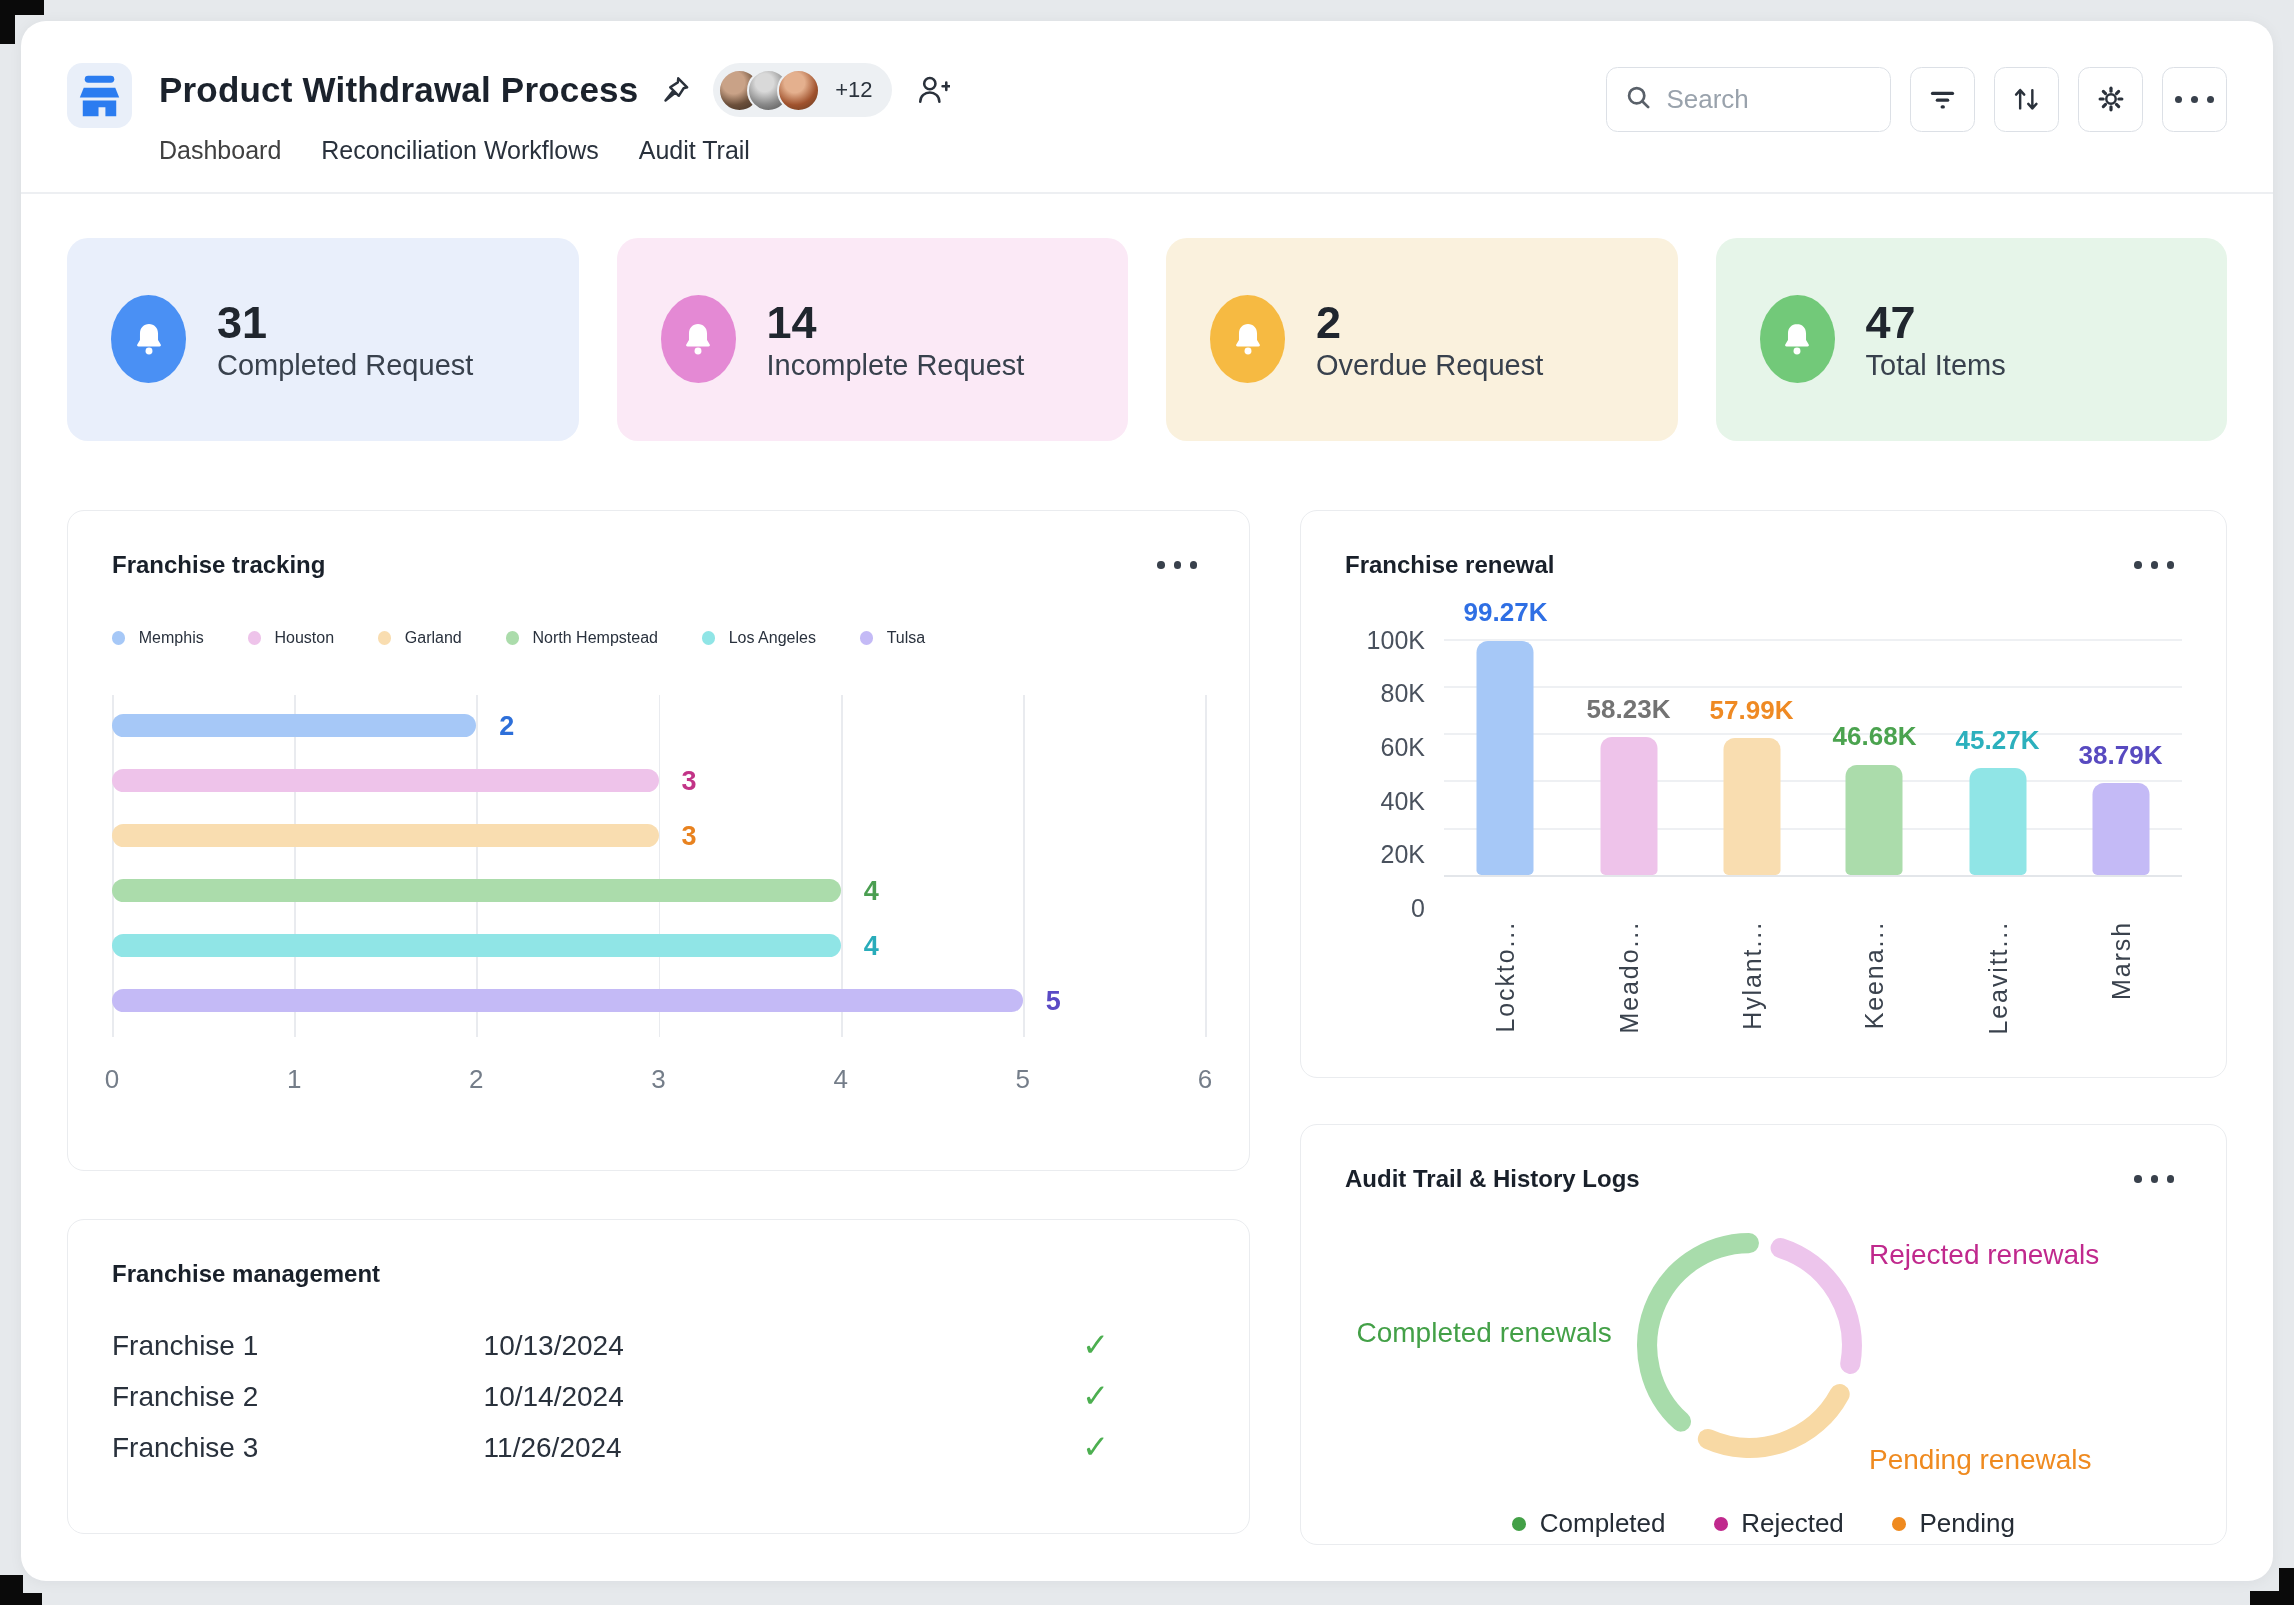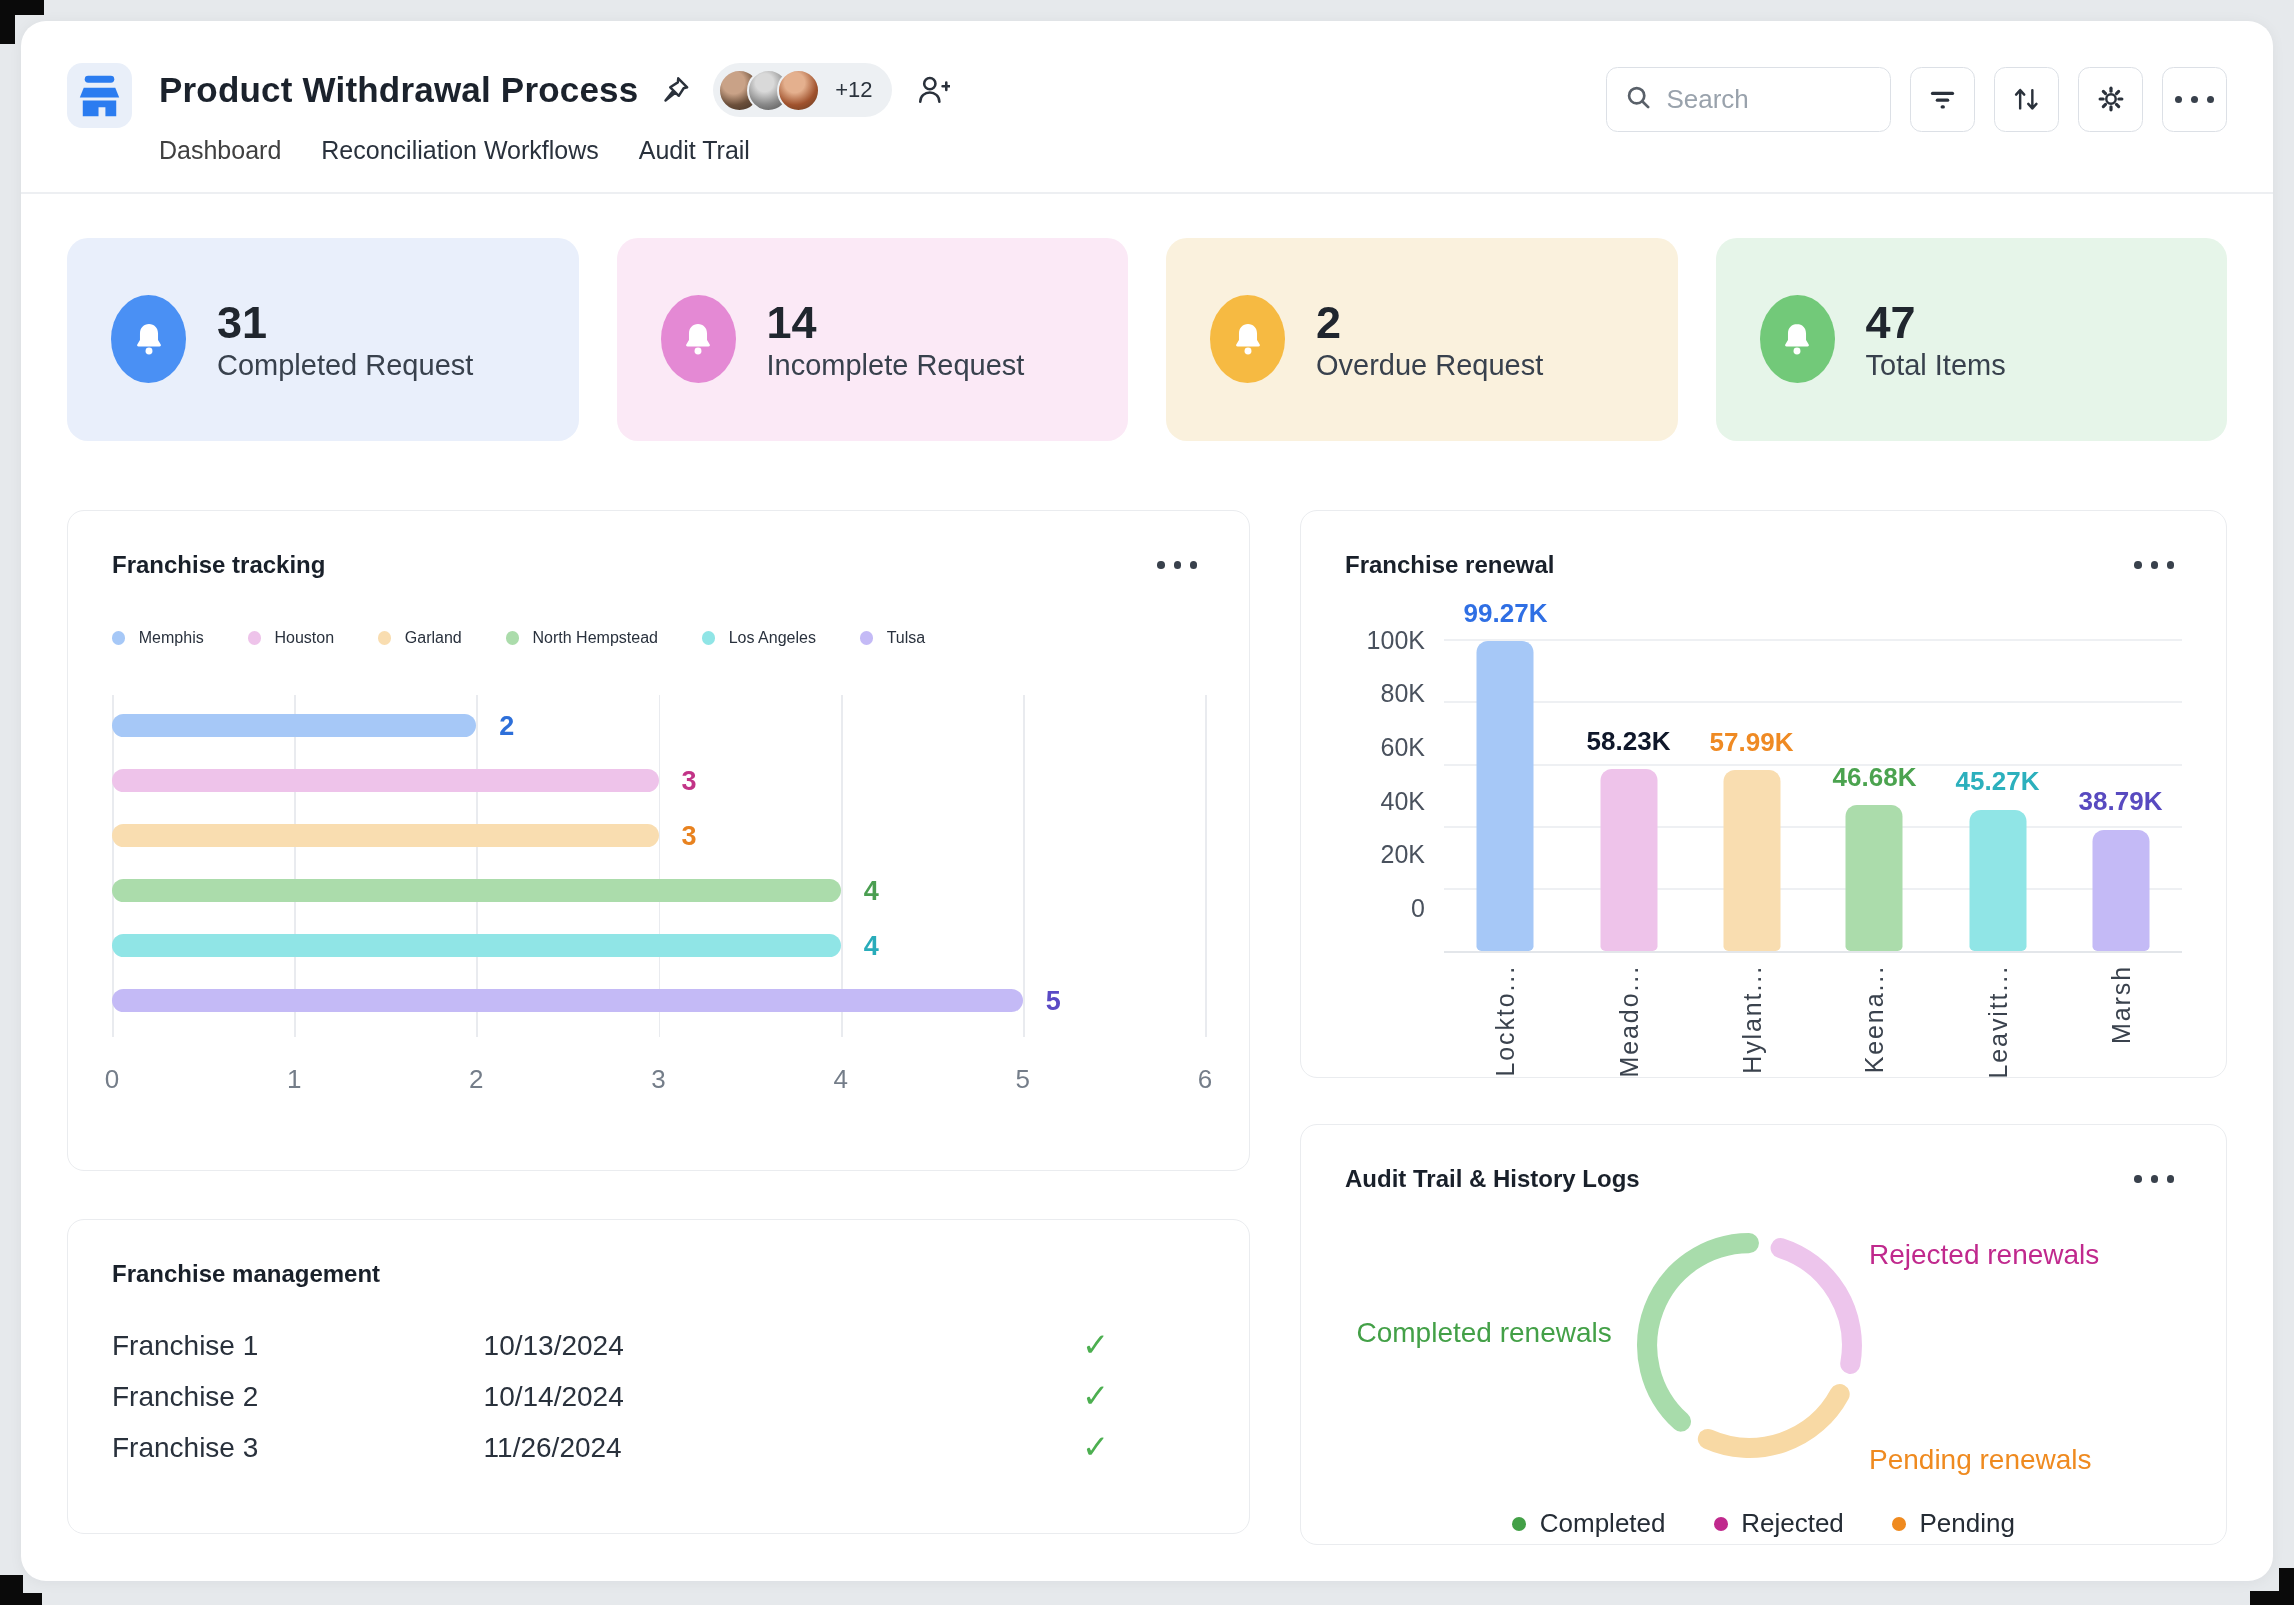--- a/index.html
+++ b/index.html
@@ -77,21 +77,21 @@
   .track-bar{position:absolute;left:0;top:0;height:23px;border-radius:11.5px}
   .track-val{position:absolute;top:50%;transform:translateY(-50%);font-size:27px;font-weight:700}
   .track-xaxis{position:relative;height:38px;margin-top:27px}
   .track-xaxis span{position:absolute;transform:translateX(-50%);font-size:26px;color:#747d89}
 
   
   .renewal-card{height:568px}
   .renew-chart{display:flex;margin-top:61px}
   .renew-ycol{width:80px;position:relative;height:268px;flex:0 0 auto}
   .renew-ycol span{position:absolute;right:0;transform:translateY(-50%);font-size:25px;color:#49515d}
-  .renew-plot{flex:1;position:relative;height:312px;margin-left:19px;overflow:visible}
+  .renew-plot{flex:1;position:relative;height:236px;margin-left:19px;overflow:visible}
   .hgrid{position:absolute;left:0;right:0;height:1.9px;background:#eef0f3}
   .hgrid.base{background:#e3e6ea}
   .renew-bar{position:absolute;bottom:1px;width:57px;transform:translateX(-50%);border-radius:11.5px 11.5px 4.8px 4.8px}
   .renew-val{position:absolute;transform:translateX(-50%);font-size:26px;font-weight:700;white-space:nowrap}
   .renew-xaxis{position:relative;height:143px;margin-left:99px;margin-top:13.4px}
   .renew-xaxis span{
     position:absolute;top:0;writing-mode:vertical-rl;transform:translateX(-50%) rotate(180deg);
     font-size:25px;color:#3a424d;letter-spacing:1.9px;white-space:nowrap
   }
 
@@ -402,21 +402,21 @@
           <div class="renew-plot">
               <div class="hgrid" style="top: calc(0% - 1px);"></div>
               <div class="hgrid" style="top: calc(20% - 1px);"></div>
               <div class="hgrid" style="top: calc(40% - 1px);"></div>
               <div class="hgrid" style="top: calc(60% - 1px);"></div>
               <div class="hgrid" style="top: calc(80% - 1px);"></div>
               <div class="hgrid base" style="top: calc(100% - 1px);"></div>
               <div class="renew-bar" style="left: 8.33333%; height: 99.27%; background: rgb(166, 200, 247);"></div>
               <div class="renew-val" style="left: 8.33333%; bottom: calc(99.27% + 13.4px); color: rgb(47, 111, 228);">99.27K</div>
               <div class="renew-bar" style="left: 25%; height: 58.23%; background: rgb(238, 195, 234);"></div>
-              <div class="renew-val" style="left: 25%; bottom: calc(58.23% + 13.4px); color: #0f172a;">58.23K</div>
+              <div class="renew-val" style="left: 25%; bottom: calc(58.23% + 13.4px); color: #737373;">58.23K</div>
               <div class="renew-bar" style="left: 41.6667%; height: 57.99%; background: rgb(249, 221, 176);"></div>
               <div class="renew-val" style="left: 41.6667%; bottom: calc(57.99% + 13.4px); color: rgb(239, 138, 35);">57.99K</div>
               <div class="renew-bar" style="left: 58.3333%; height: 46.68%; background: rgb(171, 220, 171);"></div>
               <div class="renew-val" style="left: 58.3333%; bottom: calc(46.68% + 13.4px); color: rgb(75, 163, 79);">46.68K</div>
               <div class="renew-bar" style="left: 75%; height: 45.27%; background: rgb(144, 229, 230);"></div>
               <div class="renew-val" style="left: 75%; bottom: calc(45.27% + 13.4px); color: rgb(44, 176, 189);">45.27K</div>
               <div class="renew-bar" style="left: 91.6667%; height: 38.79%; background: rgb(196, 186, 246);"></div>
               <div class="renew-val" style="left: 91.6667%; bottom: calc(38.79% + 13.4px); color: rgb(88, 74, 192);">38.79K</div>
             </div>
         </div>

